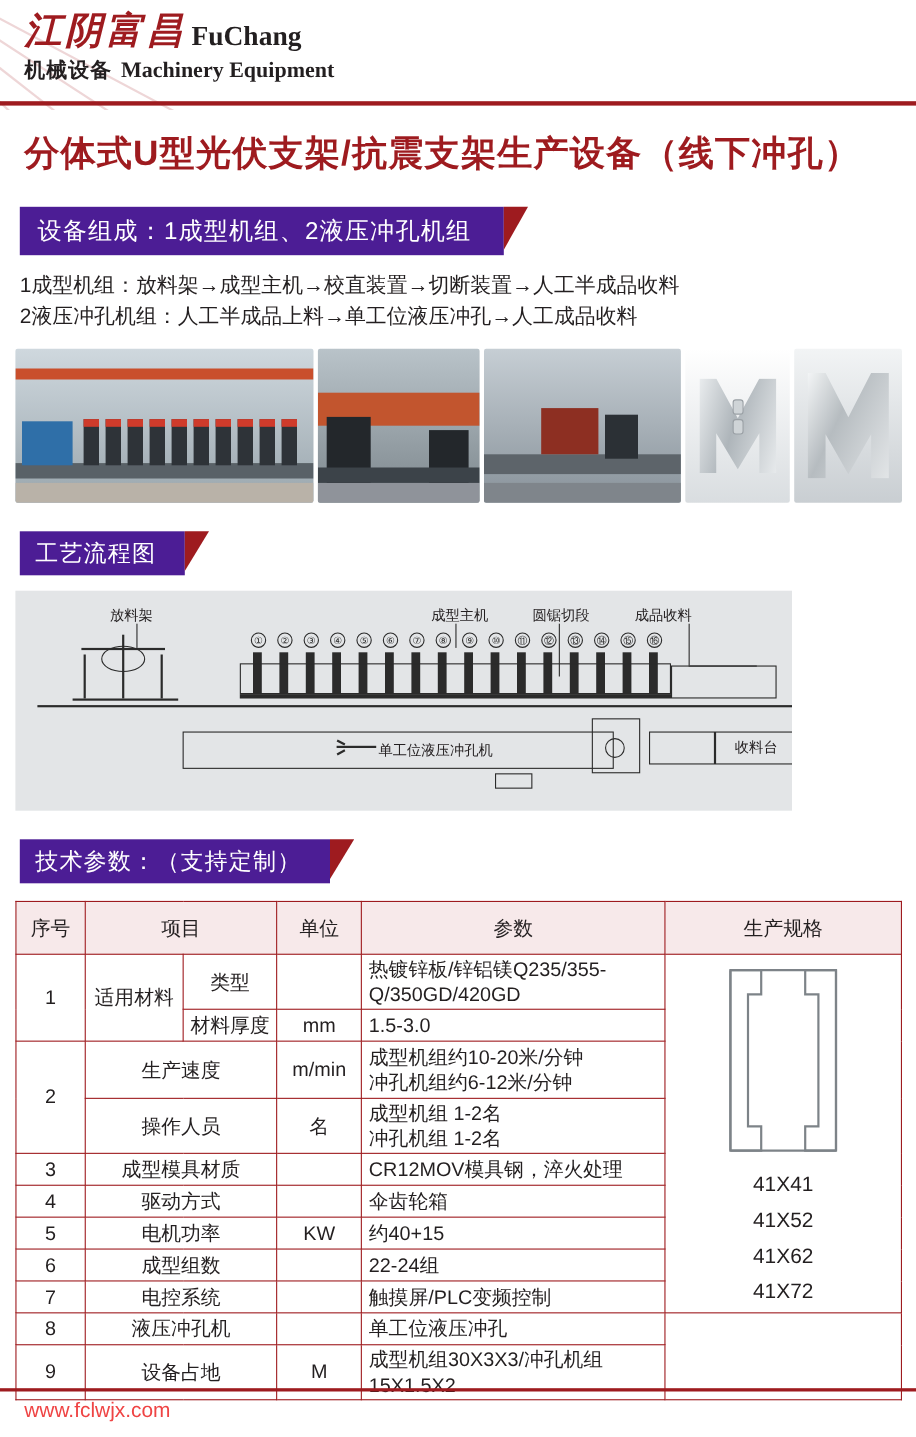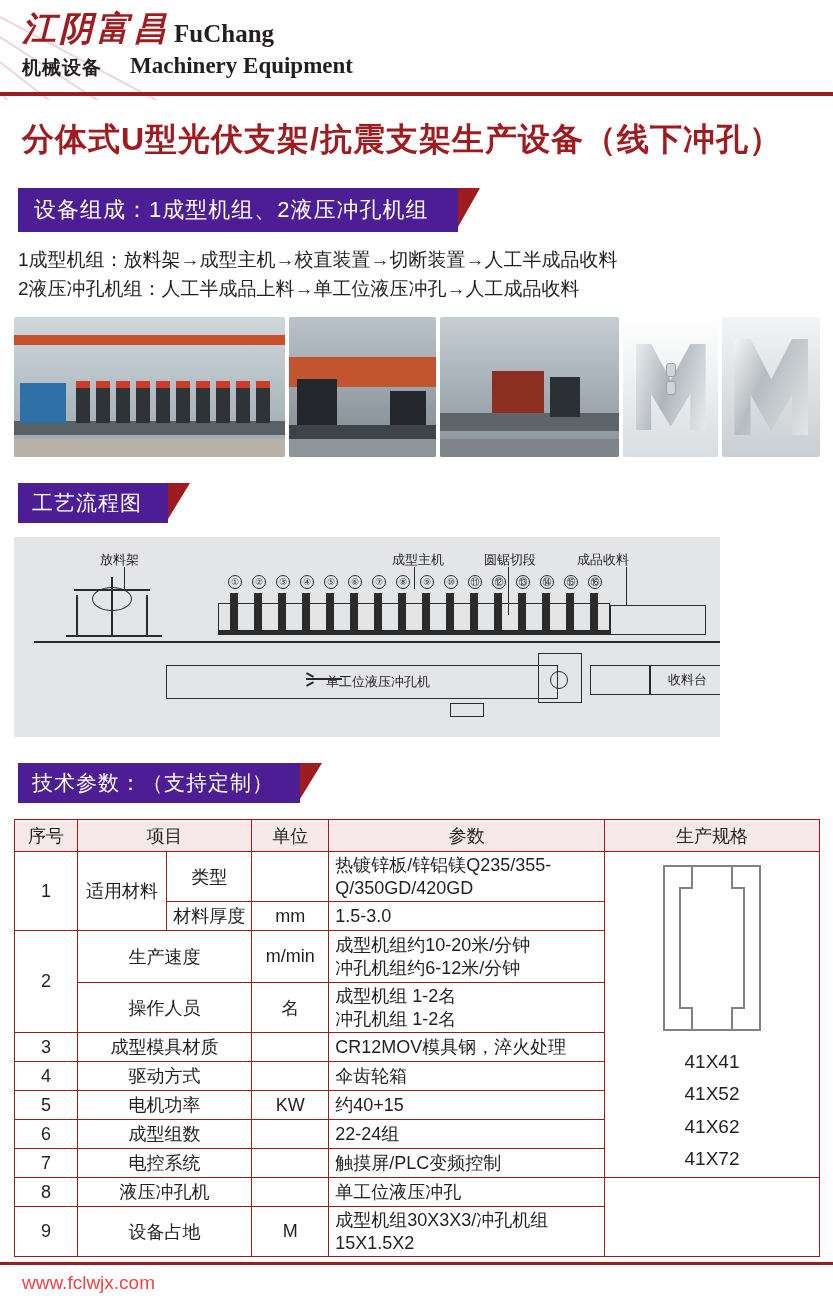--- a/index.html
+++ b/index.html
@@ -53,23 +53,23 @@
     font-family: "Liberation Serif", serif;
     font-weight: bold;
     font-size: 19px;
     color: #231f20;
     letter-spacing: 1px;
     line-height: 1;
   }
   .logo-en2 {
     font-family: "Liberation Serif", serif;
     font-weight: bold;
-    font-size: 23px;
+    font-size: 20px;
     color: #231f20;
-    margin-left: 28px;
+    margin-left: 8px;
     line-height: 1;
   }
   .addr {
     position: absolute;
     right: 14px; top: 52px;
     font-size: 17px;
     color: #231f20;
   }
   .header-rule {
     position: absolute;
@@ -216,21 +216,21 @@
   .table-wrap { margin: 16px 0 0 14px; width: 806px; }
   table {
     border-collapse: collapse;
     width: 100%;
     font-size: 18px;
   }
   table, th, td { border: 1px solid #9e1b1f; }
   th {
     background: #f7e9ea;
     font-weight: normal;
-    height: 32px;
+    height: 48px;
   }
   td { padding: 2px 6px; }
   td.c { text-align: center; }
   .pre { white-space: pre-line; line-height: 1.25; }
   .spec-cell { text-align: center; vertical-align: middle; }
   .spec-list { font-size: 19px; line-height: 1.7; }
 
   
   .profile {
     width: 132px; height: 176px;
@@ -392,21 +392,21 @@
   <div class="mach-block" style="left:552px; top:56px; width:8px; height:38px;"></div>
   <div class="mach-block" style="left:576px; top:56px; width:8px; height:38px;"></div>
 
   <div class="rect-outline" style="left:204px; top:66px; width:392px; height:28px; background:transparent;"></div>
   <div class="flow-line" style="left:204px; top:94px; width:392px; height:4px;"></div>
 
   <div class="rect-outline" style="left:596px; top:68px; width:96px; height:30px;"></div>
   <div class="flow-line" style="left:20px; top:104px; width:760px; height:2px;"></div>
 
   <div class="rect-outline" style="left:152px; top:128px; width:392px; height:34px;"></div>
-  <div class="flow-label" style="left:312px; top:136px;">单工位液压冲孔机</div>
+  <div class="flow-label" style="left:330px; top:136px;">单工位液压冲孔机</div>
   <div class="flow-line" style="left:292px; top:141px; width:36px; height:2px;"></div>
   <div class="flow-line" style="left:292px; top:137px; width:8px; height:2px; transform:rotate(28deg);"></div>
   <div class="flow-line" style="left:292px; top:146px; width:8px; height:2px; transform:rotate(-28deg);"></div>
 
   <div class="rect-outline" style="left:524px; top:116px; width:44px; height:50px;"></div>
   <div class="rect-outline" style="left:536px; top:134px; width:18px; height:18px; border-radius:50%;"></div>
   <div class="rect-outline" style="left:576px; top:128px; width:60px; height:30px;"></div>
   <div class="rect-outline" style="left:636px; top:128px; width:112px; height:30px;"></div>
   <div class="flow-label" style="left:654px; top:134px;">收料台</div>
   <div class="rect-outline" style="left:436px; top:166px; width:34px; height:14px;"></div>

